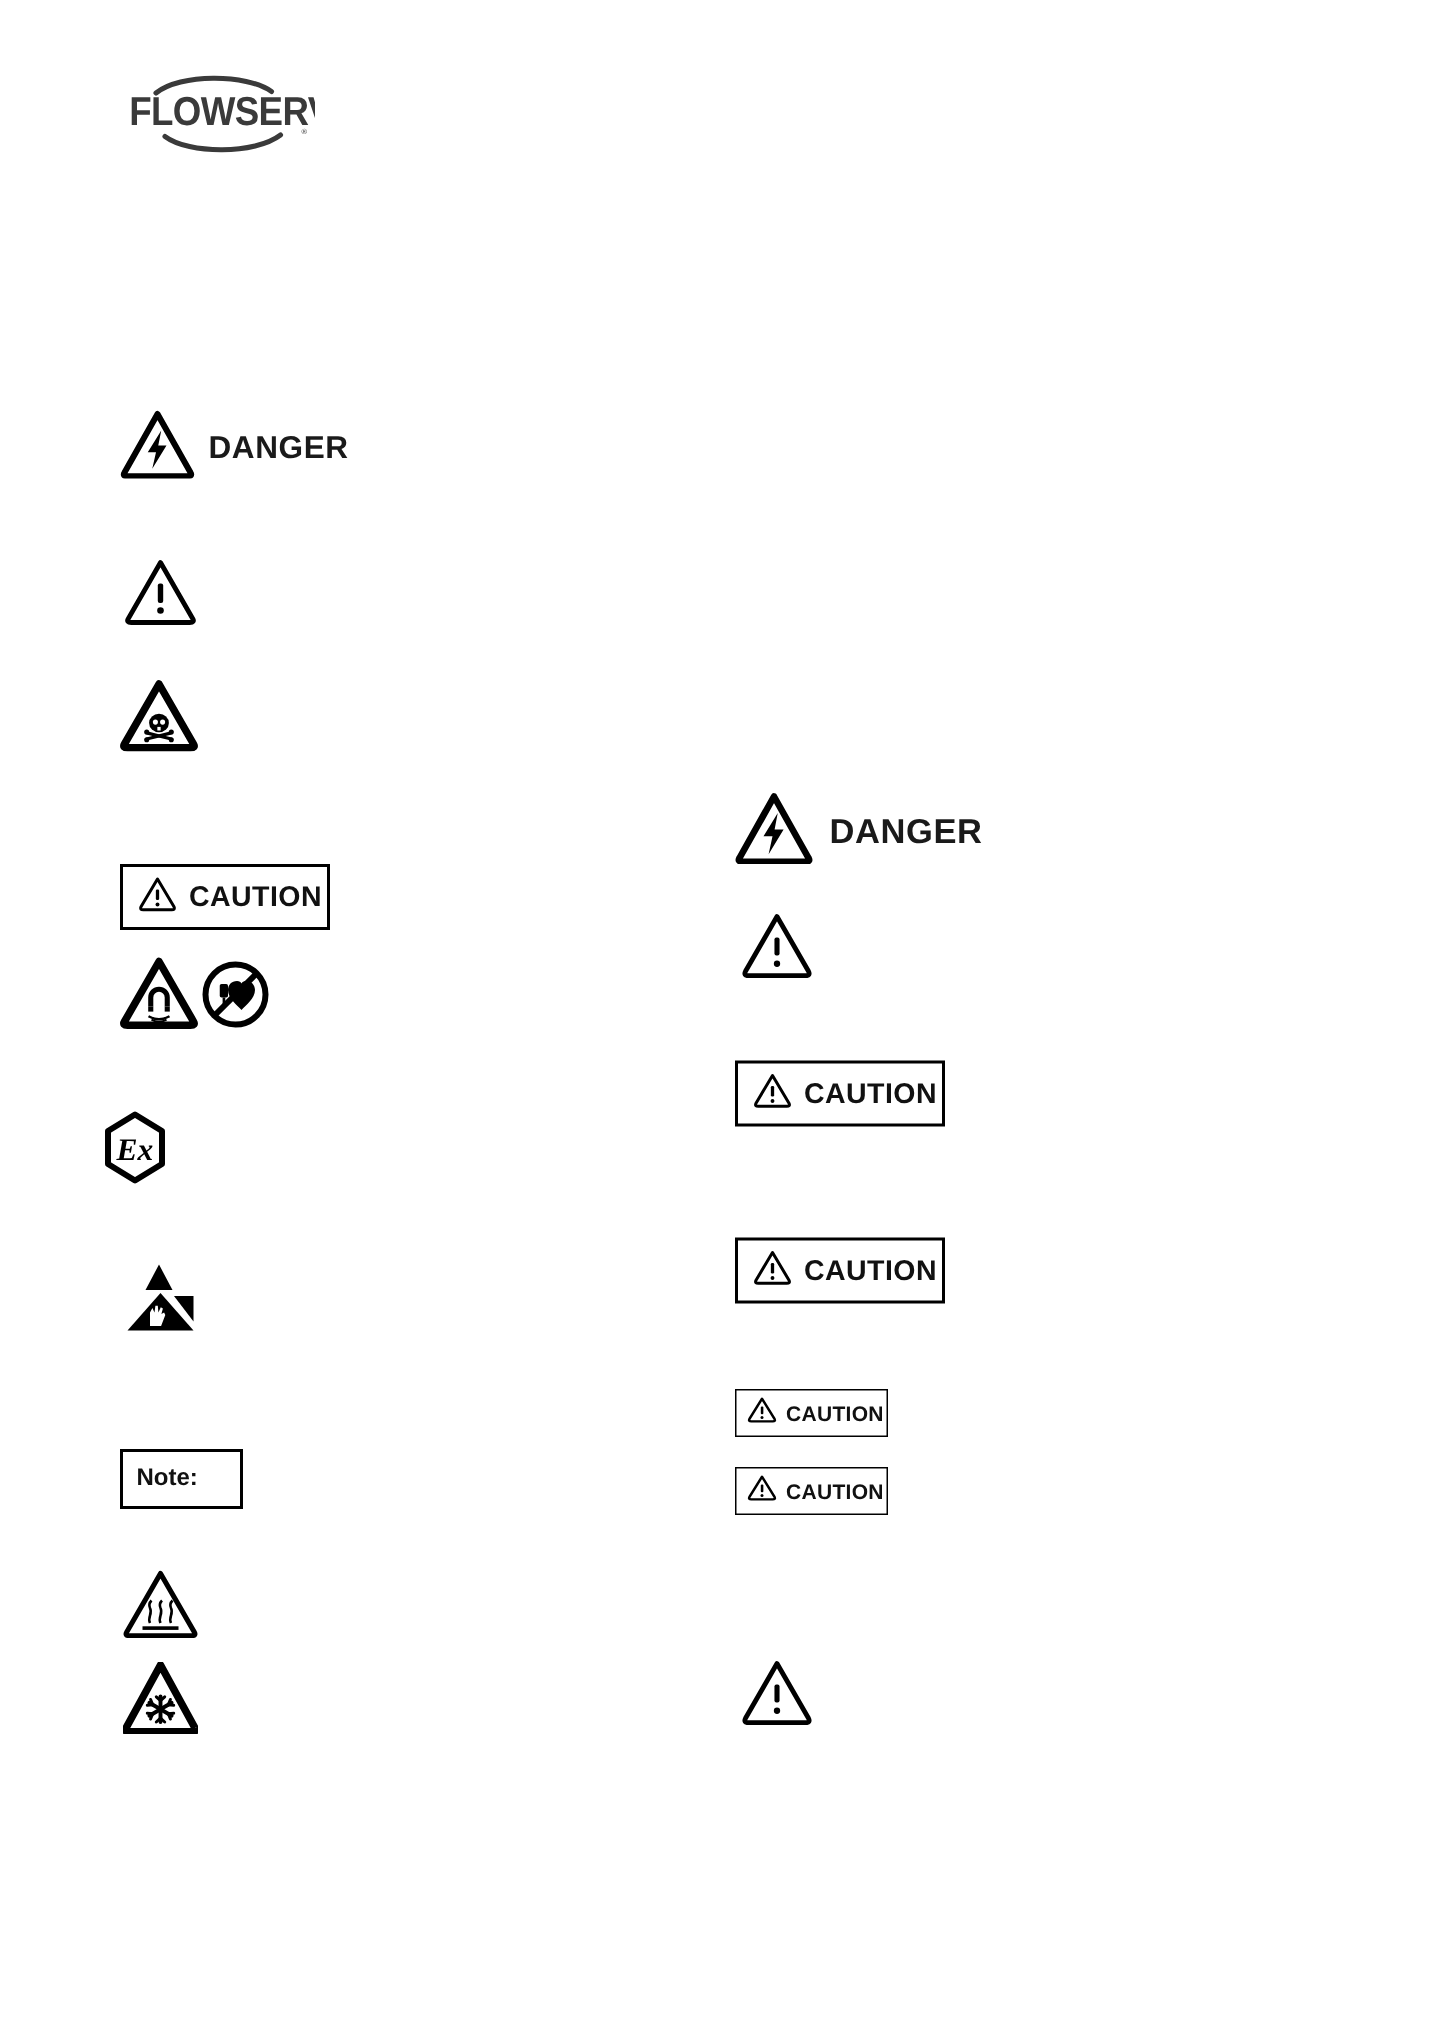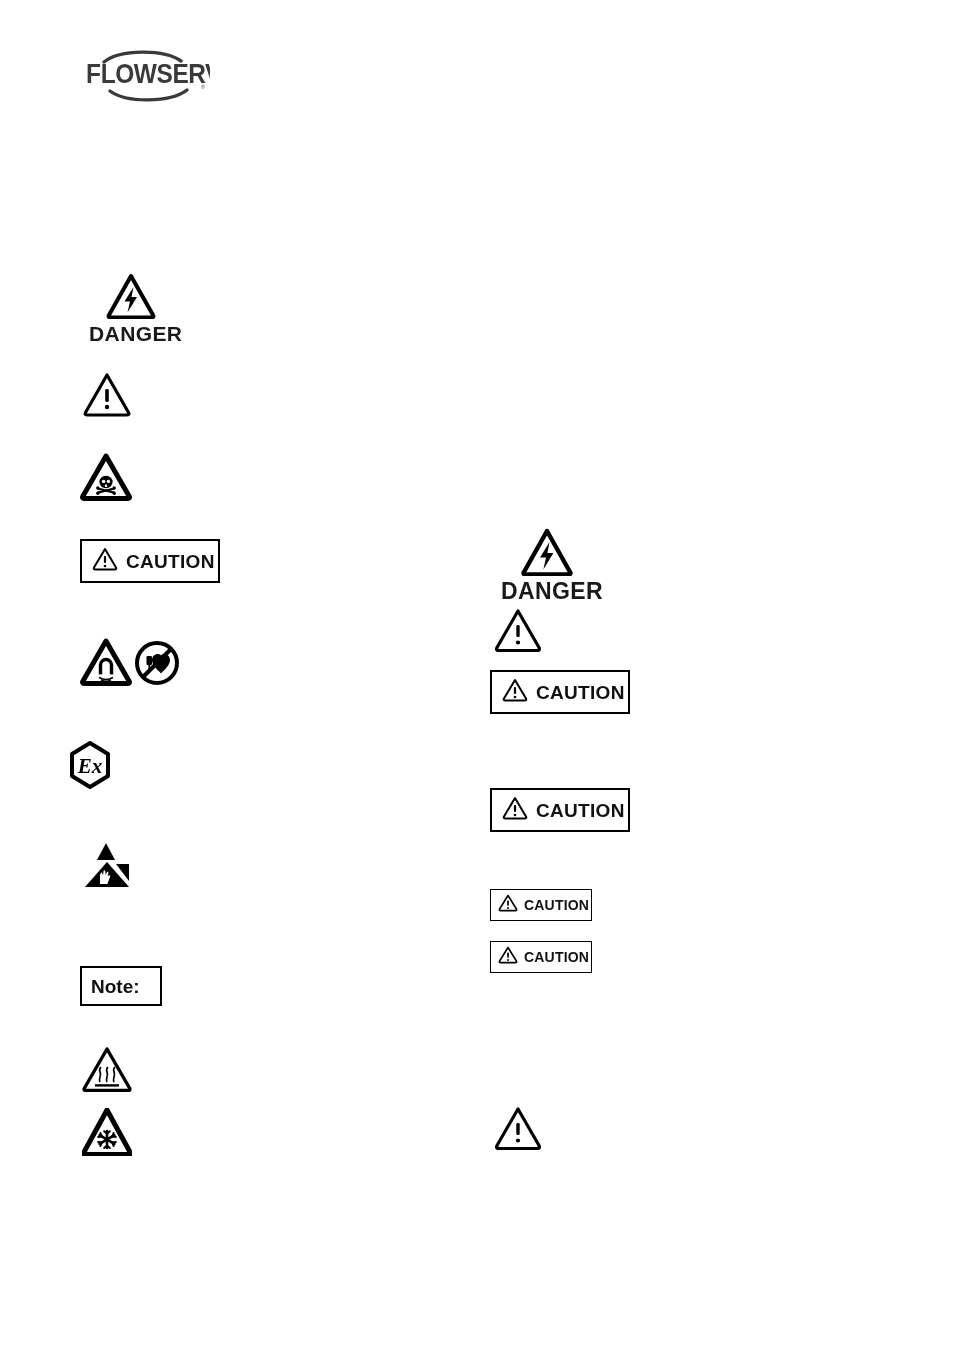--- a/index.html
+++ b/index.html
@@ -27,21 +27,20 @@
     width: 130px;
     height: 62px;
   }
   .logo svg { display: block; }
 
   
   .item {
     position: absolute;
     display: flex;
     align-items: center;
-    flex-direction: column;
   }
   .sym { display: block; }
 
   
   .word-danger {
     font-family: "Liberation Sans", sans-serif;
     font-weight: bold;
     font-size: 21px;
     letter-spacing: 0.4px;
     color: #1a1a1a;
@@ -55,20 +54,21 @@
 
   
   .boxed {
     position: absolute;
     box-sizing: border-box;
     border: 2px solid #000;
     background: #fff;
     display: flex;
     align-items: center;
     padding-left: 10px;
+    margin-top: 37px;
   }
   .boxed .caption {
     font-family: "Liberation Sans", sans-serif;
     font-weight: bold;
     color: #111;
     line-height: 1;
   }
   .caution-lg { width: 140px; height: 44px; }
   .caution-lg .caption { font-size: 19px; margin-left: 8px; letter-spacing: 0.3px; }
   .caution-sm { width: 102px; height: 32px; border-width: 1.6px; padding-left: 7px; }
@@ -81,21 +81,21 @@
     background: #fff;
     width: 82px;
     height: 40px;
     display: flex;
     align-items: center;
     padding-left: 9px;
   }
   .note-box .caption {
     font-family: "Liberation Sans", sans-serif;
     font-weight: bold;
-    font-size: 19px;
+    font-size: 16px;
     color: #111;
     line-height: 1;
   }
 </style>
 </head>
 <body>
 
 <div class="page">
 
   <div class="logo">

